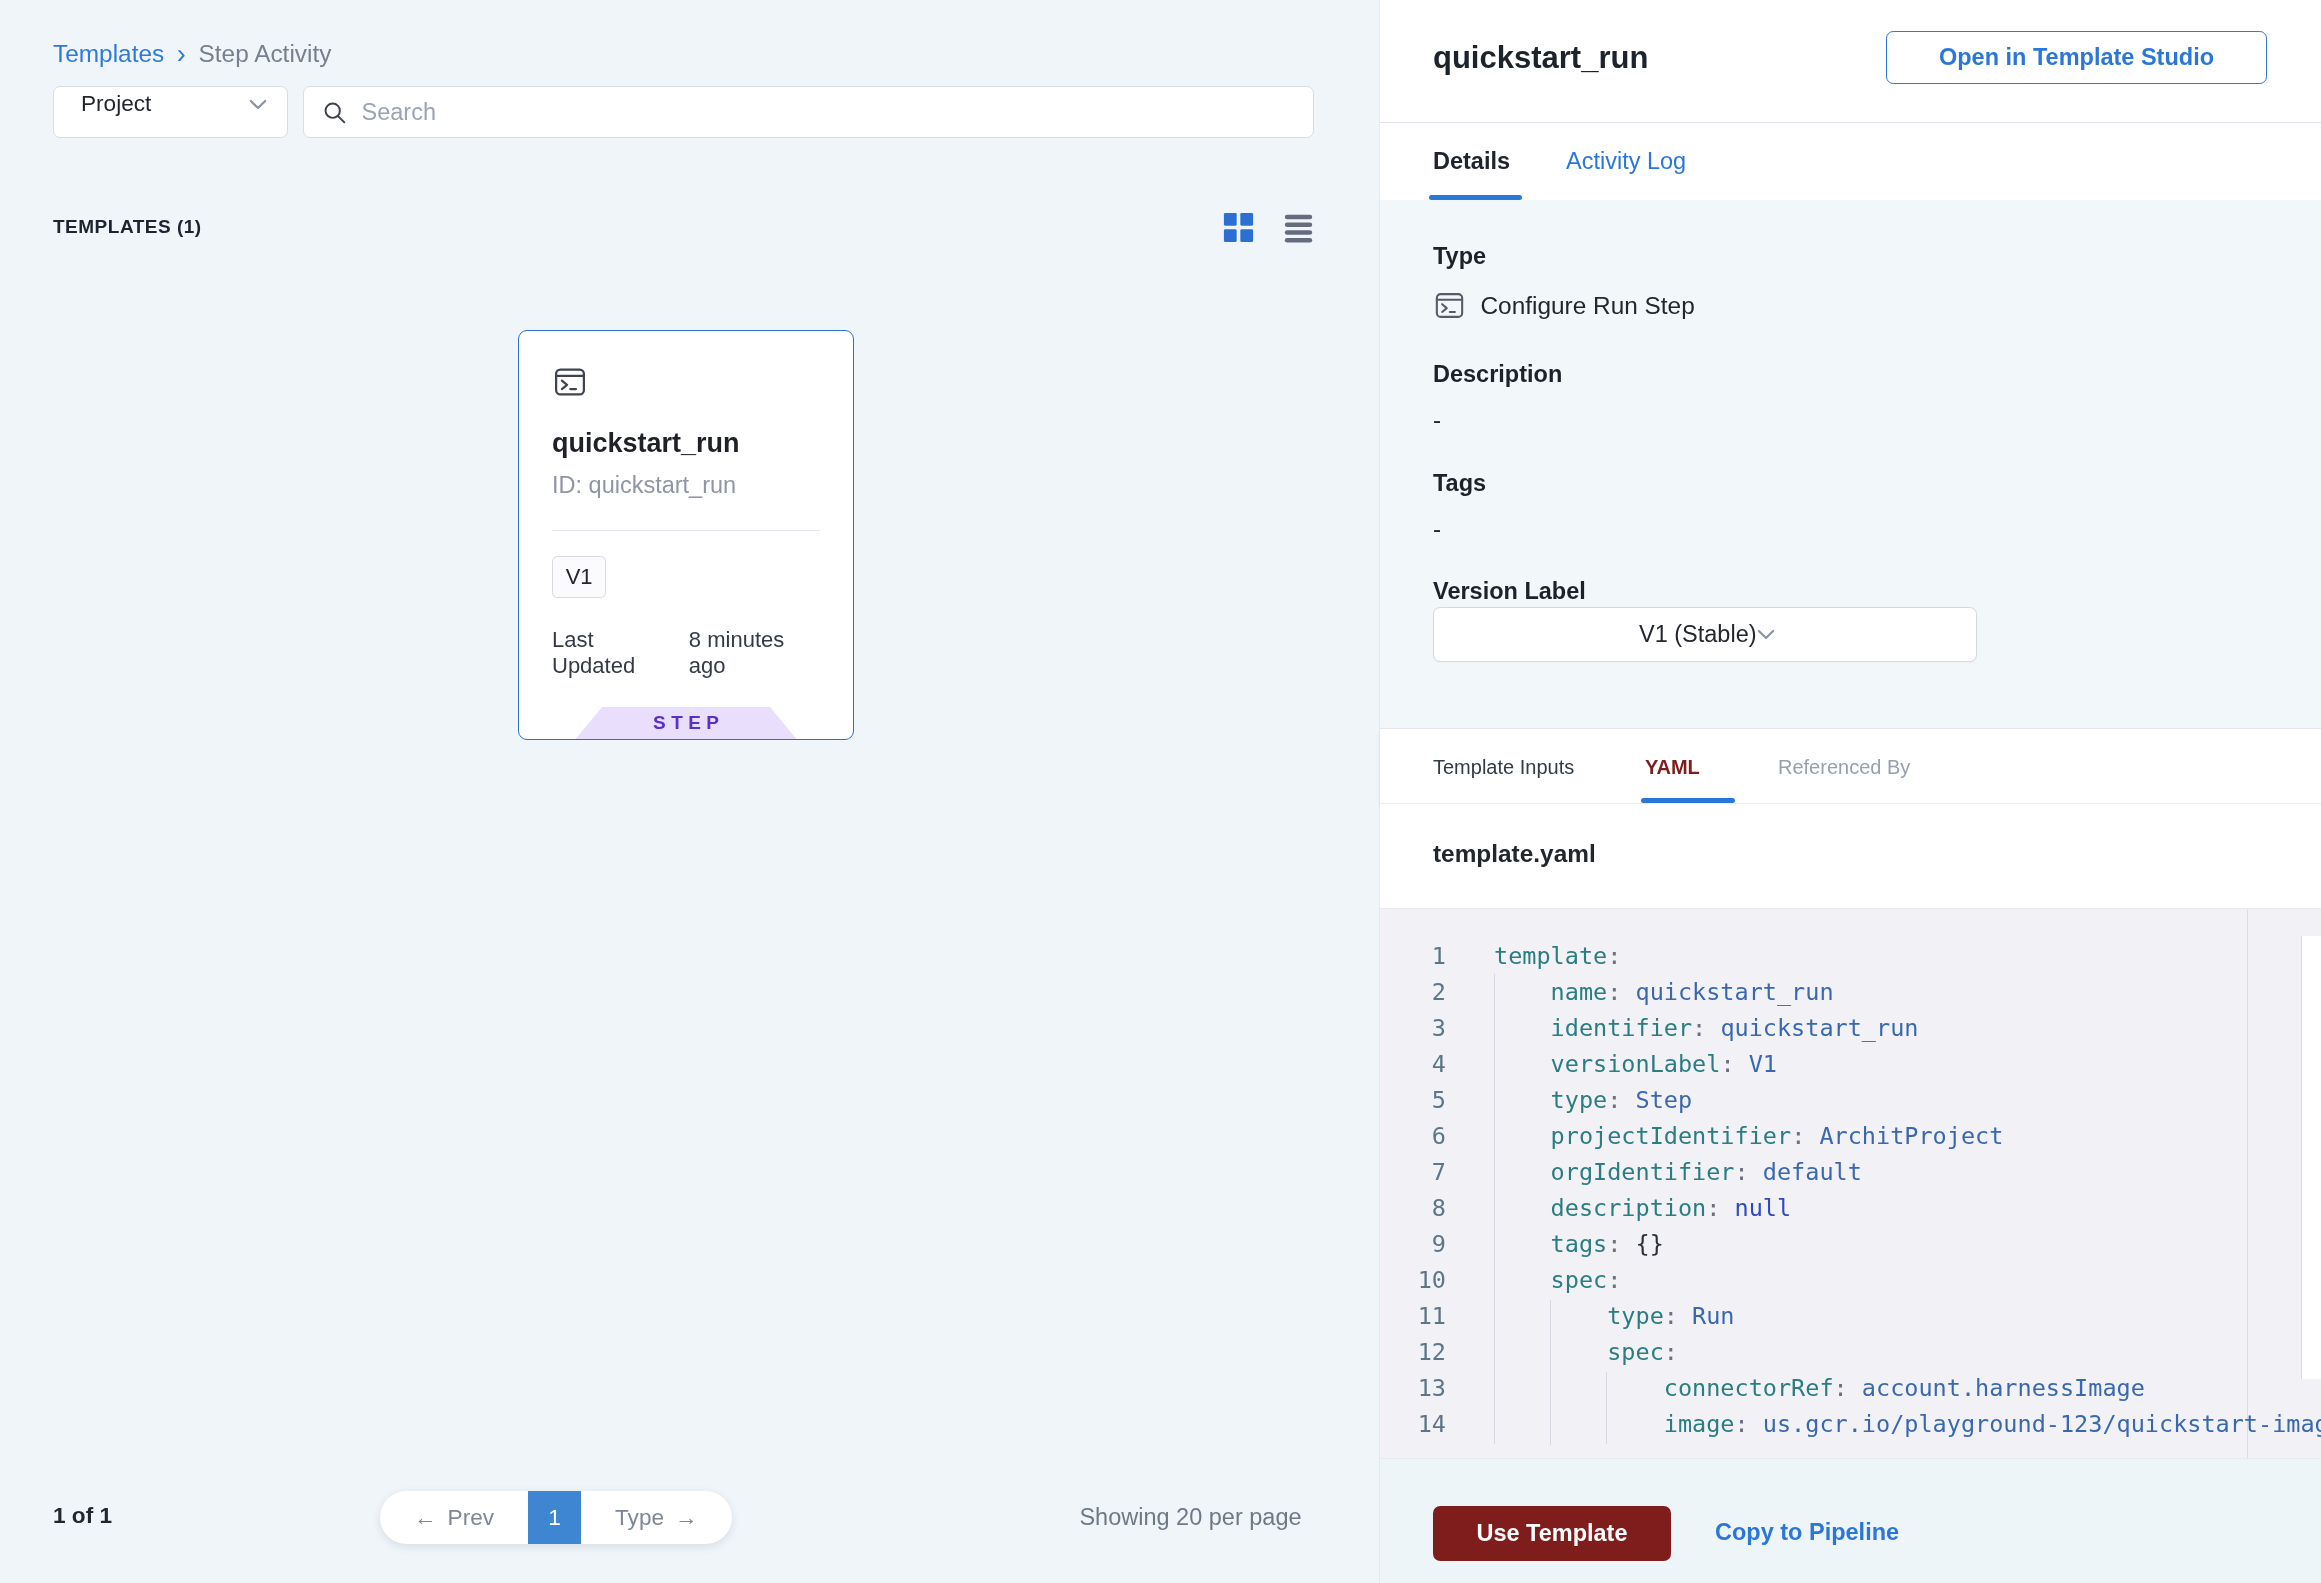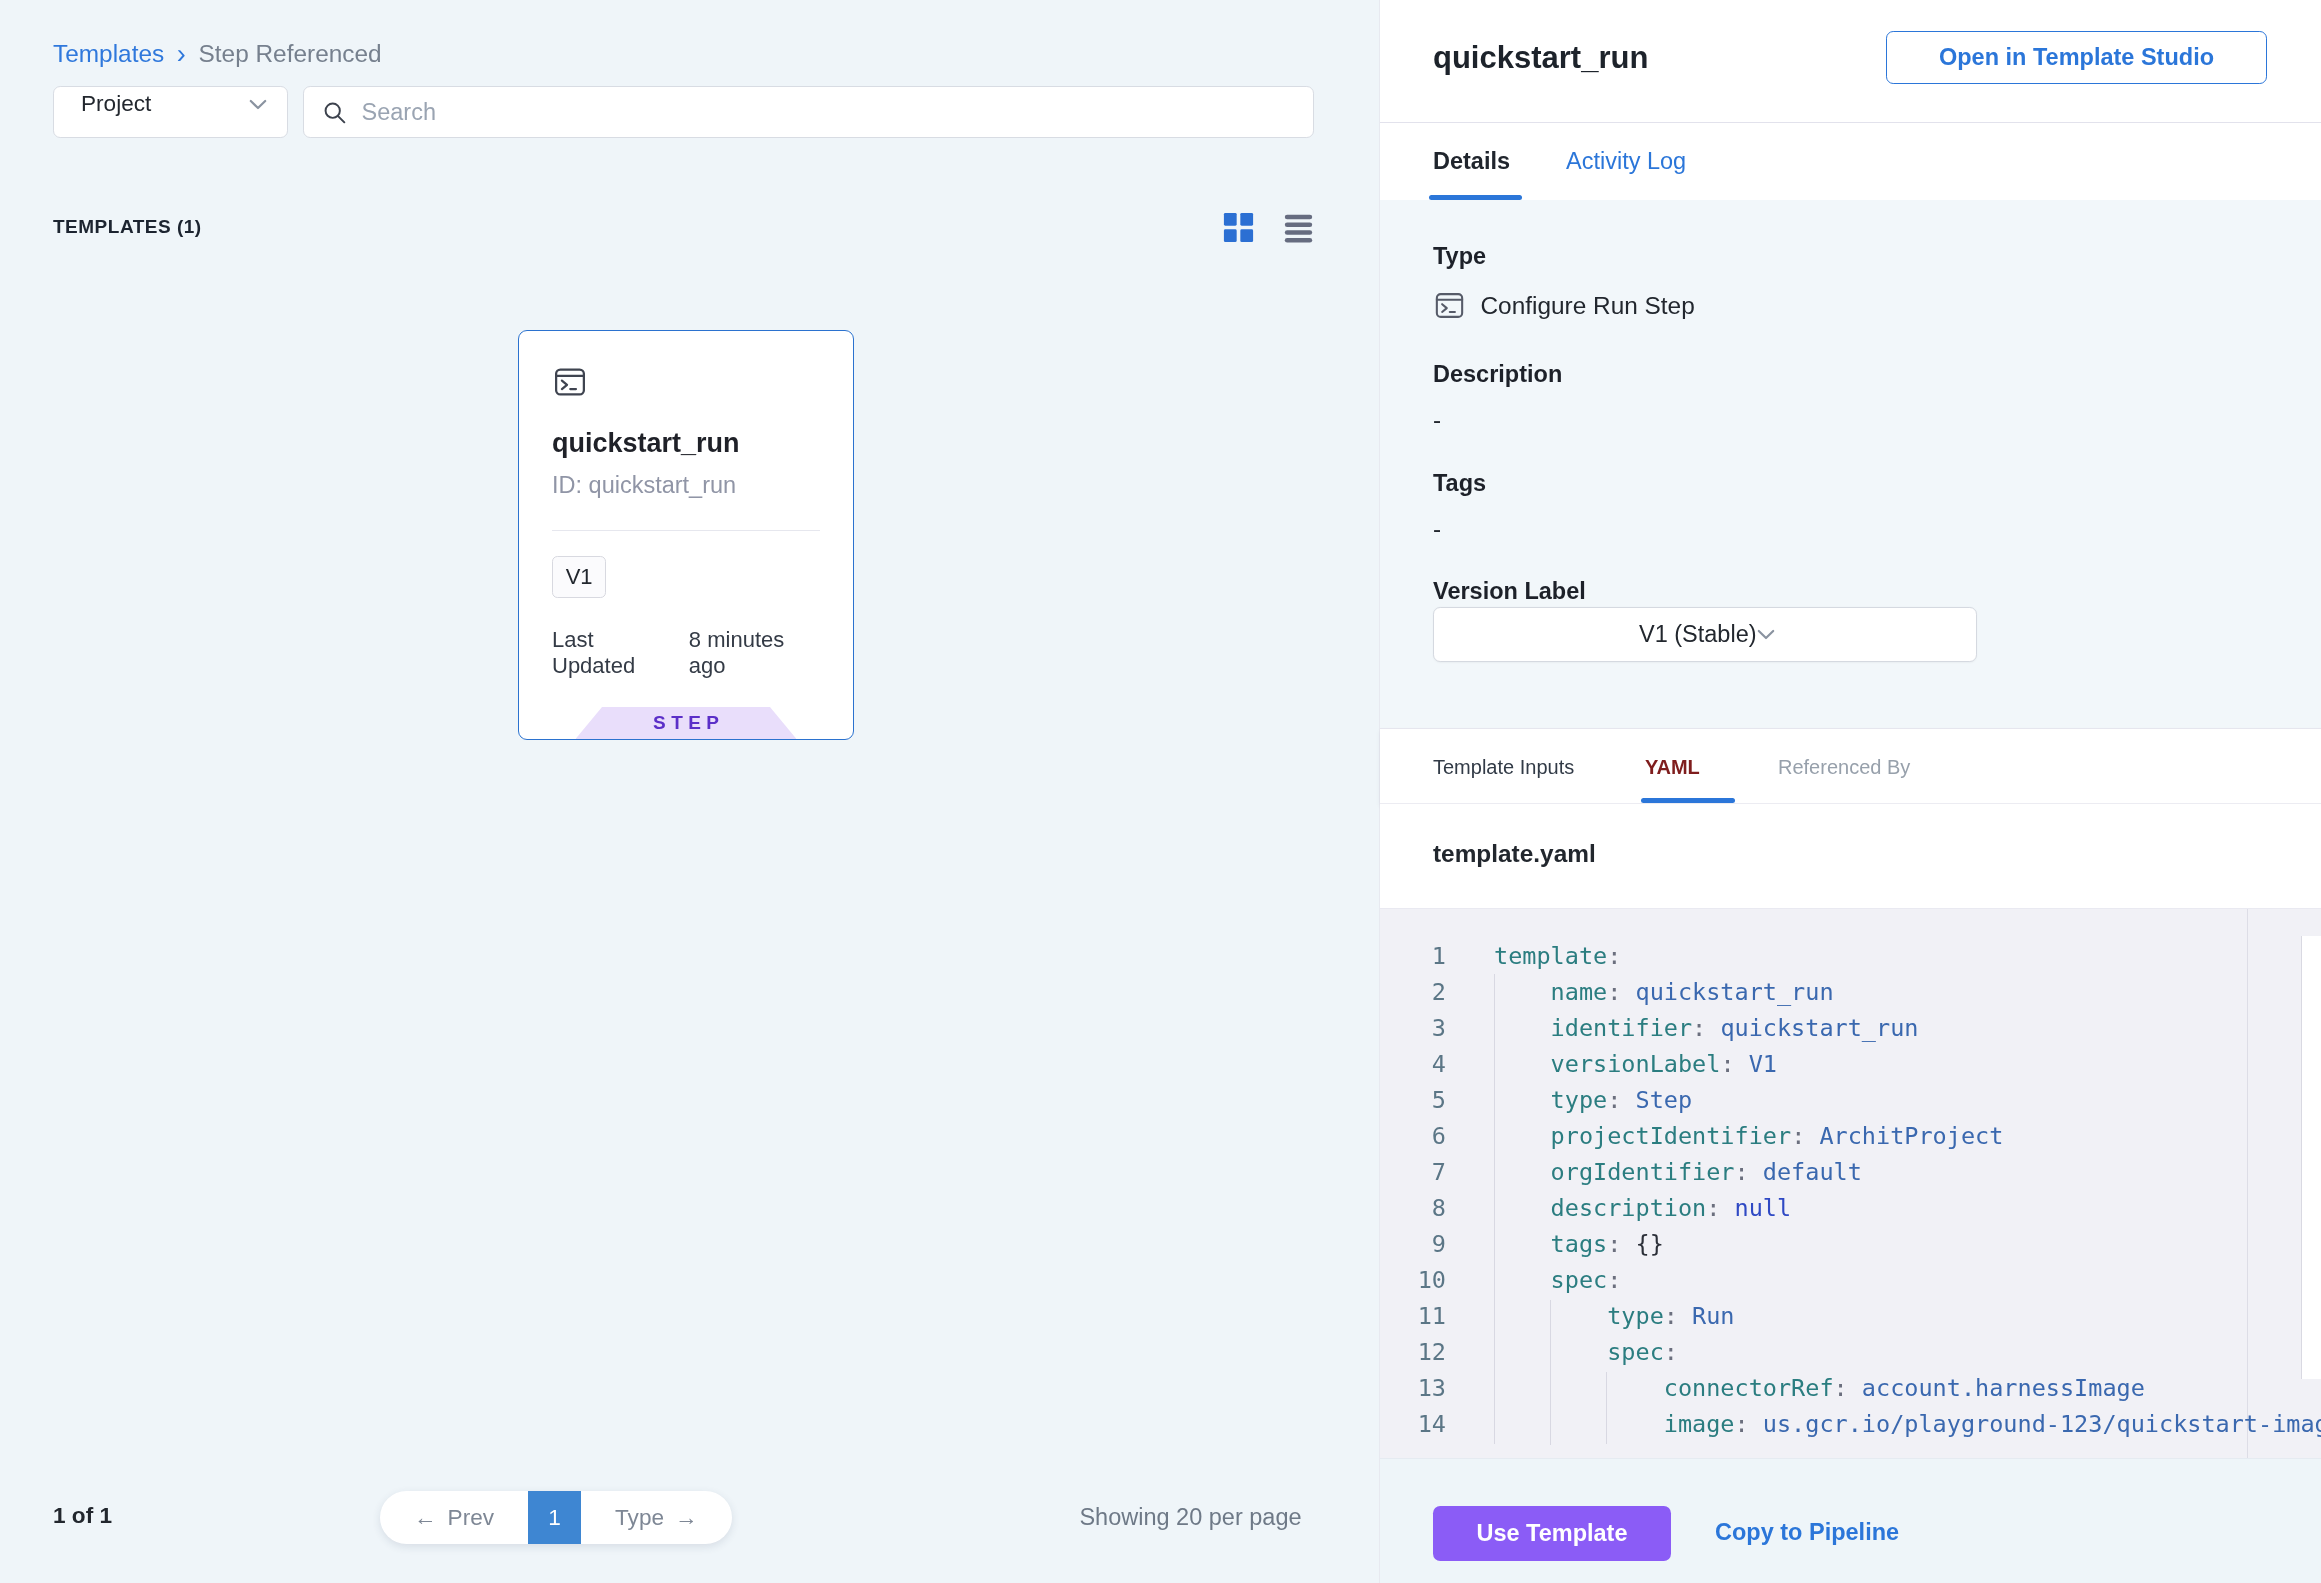--- a/index.html
+++ b/index.html
@@ -102,37 +102,37 @@
   .tok-p { color:#6b6f7e; }
   .tok-b { color:#2b2f38; }
   .indent-guide { position:absolute; width:0.9px; background:#d8d8e2; }
   .ig-0 { left:114px; top:65px; height:470px; }
   .ig-1 { left:170px; top:391px; height:145px; }
   .ig-2 { left:226px; top:463px; height:72px; }
   .ruler-line { position:absolute; left:867px; top:0; width:0.9px; height:549px; background:#dddde6; }
   .minimap { position:absolute; right:0; top:27px; width:21px; height:443px; background:#fff; border-left:0.9px solid #d9d9e2; cursor:pointer; }
 
   .rp-footer { position:absolute; left:0; top:1458px; width:100%; height:125px; background:#eef5f9; border-top:0.9px solid #e5ebf1; }
-  .use-template-btn { position:absolute; left:53px; top:47px; width:238px; height:55px; background:#8b5cf6; border:none;
+  .use-template-btn { position:absolute; left:53px; top:47px; width:238px; height:55px; background:#7f1d1d; border:none;
     border-radius:7.2px; color:#fff; font-size:23.5px; font-weight:bold; display:flex; align-items:center; justify-content:center; cursor:pointer; }
   .copy-link { position:absolute; left:335px; top:60px; font-size:23.5px; font-weight:bold; color:#2b76d9; cursor:pointer; }
 
   .icon-svg { display:block; }
 </style>
 </head>
 <body>
 
 <div class="screen">
 
   <div class="left-panel">
 
     <div class="breadcrumb">
       <a class="crumb-link">Templates</a>
       <span class="crumb-sep">›</span>
-      <span class="crumb-current">Step Referenced</span>
+      <span class="crumb-current">Step Activity</span>
     </div>
 
     <div class="scope-select">
       <span class="label">Project</span>
       <svg class="icon-svg" width="18" height="11" viewBox="0 0 20 12">
           <path d="M2 2l8 8 8-8" fill="none" stroke="#8a93a0" stroke-width="2.4" stroke-linecap="round" stroke-linejoin="round"></path>
         </svg>
     </div>
 
     <div class="search-box">

